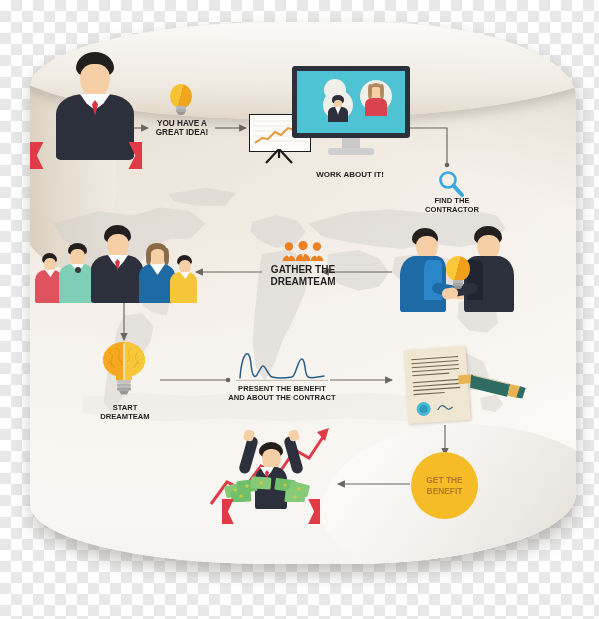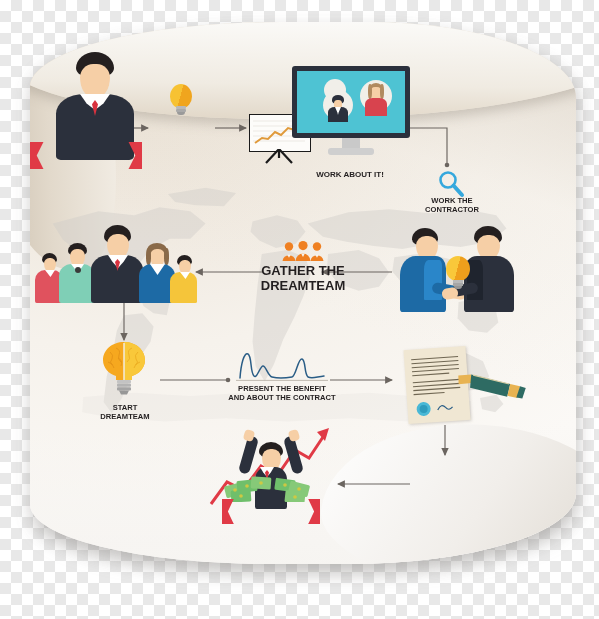--- a/index.html
+++ b/index.html
@@ -202,20 +202,24 @@
     </div>
   </div>
 
   <div class="abs" style="left:170px;top:84px;width:22px;height:30px;">
     <div class="abs bulb-glass" style="left:0;top:0;width:22px;height:24px;
          background:linear-gradient(105deg,#f7c233 0%,#f7c233 48%,#f0a51e 48%,#f0a51e 100%);"></div>
     <div class="abs" style="left:6px;top:22px;width:10px;height:3px;background:#b9b9b9;border-radius:1px;"></div>
     <div class="abs" style="left:6px;top:25px;width:10px;height:3px;background:#a9a9a9;border-radius:1px;"></div>
     <div class="abs" style="left:7px;top:28px;width:8px;height:3px;background:#9a9a9a;border-radius:0 0 3px 3px;"></div>
   </div>
+  <div class="lbl" style="left:142px;top:119px;width:80px;font-size:8.2px;">
+    <div>YOU HAVE A</div>
+    <div>GREAT IDEA!</div>
+  </div>
 
   <div class="abs" style="left:249px;top:114px;width:60px;height:50px;">
     <div class="abs" style="left:0;top:0;width:60px;height:36px;background:#fdfcfa;border:1.6px solid #1b1b1b;"></div>
     <svg class="abs" style="left:2px;top:2px;" width="56" height="32" viewBox="0 0 56 32">
       <g stroke="#ece9e4" stroke-width="1">
         <line x1="2" y1="5" x2="54" y2="5"></line>
           <line x1="2" y1="10" x2="54" y2="10"></line>
         <line x1="2" y1="15" x2="54" y2="15"></line>
           <line x1="2" y1="20" x2="54" y2="20"></line>
         <line x1="2" y1="25" x2="54" y2="25"></line>
@@ -254,21 +258,21 @@
   </div>
   <div class="lbl" style="left:300px;top:170px;width:100px;font-size:8px;">WORK ABOUT IT!</div>
 
   <div class="abs" style="left:437px;top:170px;width:28px;height:28px;">
     <svg width="28" height="28" viewBox="0 0 28 28">
       <circle cx="11" cy="10" r="7.5" fill="none" stroke="#35a8dd" stroke-width="2.6"></circle>
       <line x1="16.5" y1="15.5" x2="25" y2="25" stroke="#35a8dd" stroke-width="4" stroke-linecap="round"></line>
     </svg>
   </div>
   <div class="lbl" style="left:410px;top:197px;width:84px;font-size:7.6px;">
-    <div>WORK THE</div>
+    <div>FIND THE</div>
     <div>CONTRACTOR</div>
   </div>
 
   <div class="abs" style="left:398px;top:222px;width:120px;height:90px;">
 
     <div class="abs" style="left:0;top:6px;width:54px;height:84px;">
       <div class="p-hair" style="left:14px;top:0;width:26px;height:18px;"></div>
       <div class="p-face" style="left:18px;top:8px;width:22px;height:24px;"></div>
       <div class="p-body" style="left:2px;top:28px;width:46px;height:56px;background:#1d6aa5;border-radius:34% 22% 6% 6%;"></div>
       <div class="abs" style="left:26px;top:32px;width:18px;height:40px;background:#2a86c9;border-radius:24% 14% 4% 4%;"></div>
@@ -304,21 +308,21 @@
         <circle cx="35" cy="5.5" r="4.2"></circle>
           <path d="M28.5 20 a6.6 6.6 0 0 1 13 0z"></path>
       </g>
       <g fill="#f7f5f1">
         <path d="M5.4 13.8 l1.6 3 1.6-3 z"></path>
           <path d="M19.2 12.6 l1.8 3.4 1.8-3.4 z"></path>
           <path d="M33.4 13.8 l1.6 3 1.6-3 z"></path>
       </g>
     </svg>
   </div>
-  <div class="lbl" style="left:259px;top:264px;width:88px;font-size:13px;">
+  <div class="lbl" style="left:259px;top:264px;width:88px;font-size:10px;">
     <div>GATHER THE</div>
     <div>DREAMTEAM</div>
   </div>
 
   <div class="abs" style="left:34px;top:225px;width:164px;height:78px;">
 
     <div class="abs" style="left:0;top:28px;width:30px;height:50px;">
       <div class="p-hair" style="left:8px;top:0;width:15px;height:11px;"></div>
       <div class="p-face" style="left:10px;top:5px;width:12px;height:14px;"></div>
       <div class="p-body" style="left:1px;top:17px;width:28px;height:33px;background:#e0525e;"></div>
@@ -425,20 +429,26 @@
       <g transform="rotate(18 36 18)">
         <path d="M2 16 l12-5 l3 8 l-12 5 z" fill="#e8b352"></path>
         <path d="M14 11 l40 -3 l1 13 l-38 3 z" fill="#2e6b63"></path>
         <path d="M54 8 l10 -1 l1 12 l-10 1 z" fill="#e8b352"></path>
         <path d="M64 7 l6 0 l0 11 l-6 1 z" fill="#2e6b63"></path>
         <line x1="16" y1="11" x2="53" y2="8.3" stroke="#d9cfa6" stroke-width="1.2"></line>
       </g>
     </svg>
   </div>
 
+  <div class="circle-node" style="left:411px;top:452px;width:67px;height:67px;background:#f5bc28;color:#b3792a;font-size:8.4px;">
+    <div>
+      <div>GET THE</div>
+      <div>BENEFIT</div>
+    </div>
+  </div>
 
   <div class="abs" style="left:205px;top:422px;width:130px;height:100px;">
 
     <svg class="abs" style="left:0;top:0;" width="130" height="90" viewBox="0 0 130 90">
       <polyline points="6,82 22,60 38,68 56,44 72,54 90,28 104,36 120,12" fill="none" stroke="#e03a46" stroke-width="3"></polyline>
       <path d="M112 10 L124 6 L120 19 z" fill="#e03a46"></path>
     </svg>
 
     <div class="abs" style="left:40px;top:8px;width:52px;height:72px;">
       <div class="p-hair" style="left:14px;top:12px;width:24px;height:16px;"></div>

